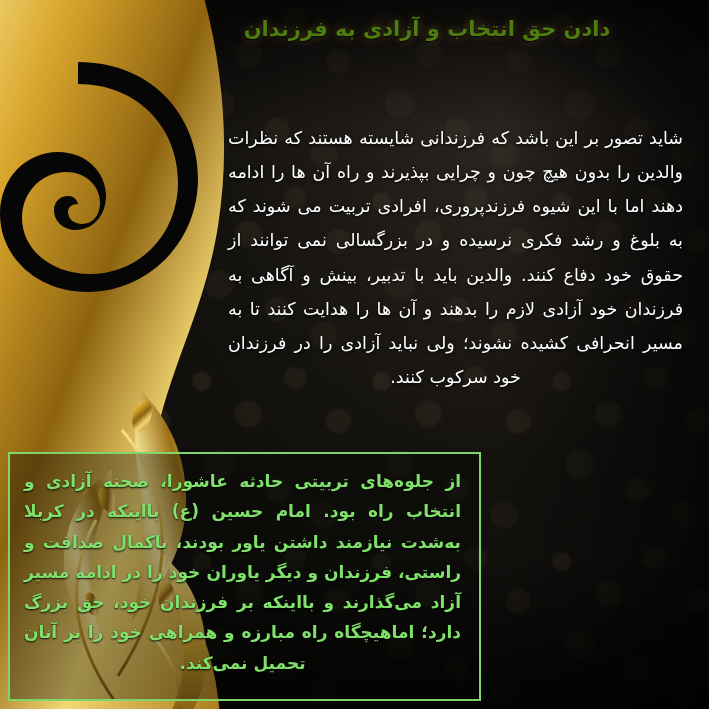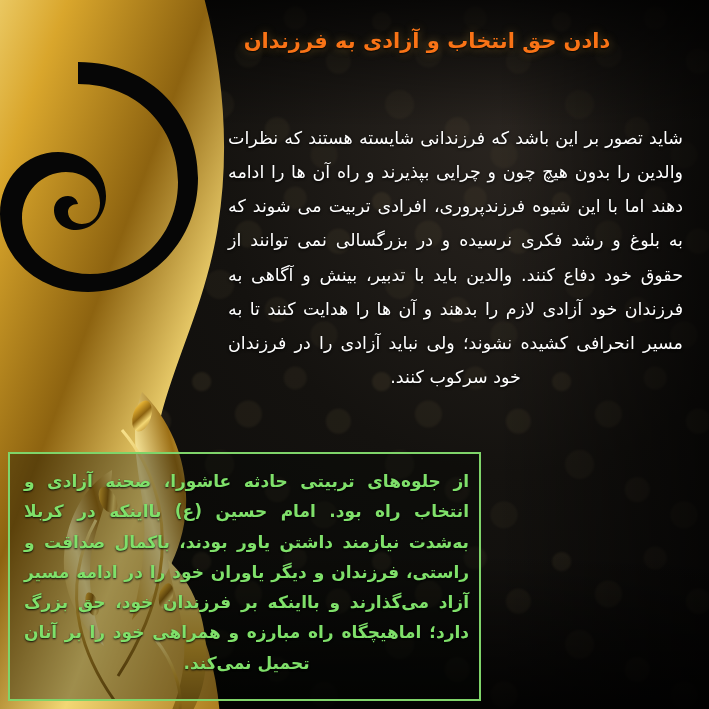--- a/index.html
+++ b/index.html
@@ -56,28 +56,28 @@
     left: -8px;
     top: 0;
     width: 300px;
     height: 709px;
   }
   .art svg { display: block; }
 
   
   .title {
     position: absolute;
-    top: 26px;
+    top: 14px;
     right: 22px;
     width: 520px;
     text-align: center;
     font-size: 21px;
     font-weight: bold;
     line-height: 1.5;
-    color: #f97316;
+    color: #4d7c0f;
     letter-spacing: .3px;
     text-shadow: 0 1px 2px rgba(0,0,0,.9), 0 0 10px rgba(240,190,70,.35);
     direction: rtl;
   }
 
   
   .body-text {
     position: absolute;
     top: 121px;
     right: 26px;
@@ -94,21 +94,21 @@
   
   .quote-box {
     position: absolute;
     right: 228px;
     left: 8px;
     top: 452px;
     bottom: 8px;
     border: 2px solid #7fd46a;
     background: rgba(4,6,4,.35);
     box-sizing: border-box;
-    padding: 12px 10px 10px 14px;
+    padding: 12px 18px 10px 14px;
     direction: rtl;
   }
   .quote-text {
     color: #7fe06a;
     font-size: 17px;
     line-height: 1.78;
     font-weight: bold;
     text-align: justify;
     text-align-last: center;
     text-shadow: 0 1px 2px rgba(0,0,0,.9);

